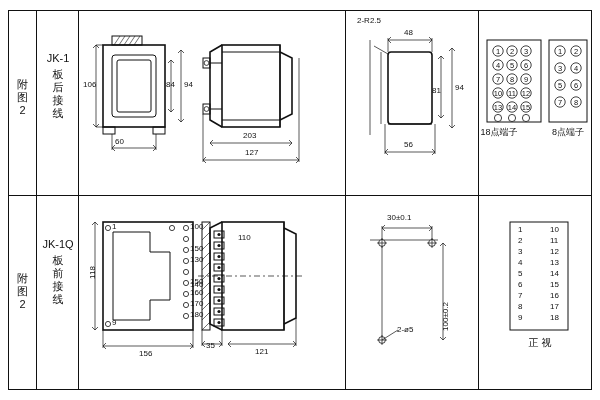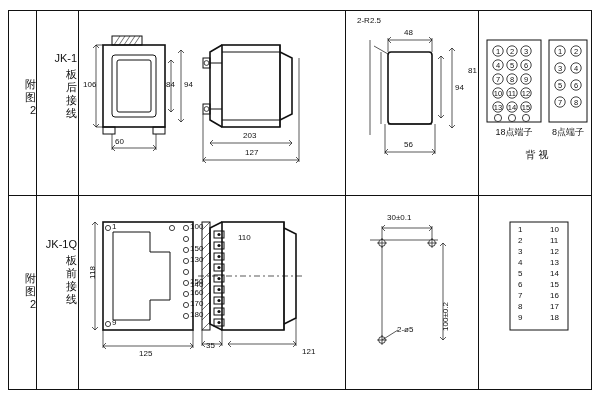--- a/index.html
+++ b/index.html
@@ -4,21 +4,21 @@
 <style>
   html,body{margin:0;padding:0;background:#ffffff;}
   body{font-family:"Liberation Sans","DejaVu Sans",sans-serif;}
   #page{position:relative;width:600px;height:400px;background:#fff;overflow:hidden;}
 
   .frame{position:absolute;left:8px;top:10px;width:584px;height:380px;border:1px solid #111;box-sizing:border-box;}
   .vline{position:absolute;top:10px;width:0;border-left:1px solid #111;height:380px;}
   .hline{position:absolute;left:8px;width:584px;height:0;border-top:1px solid #111;}
 
   .vlabel{position:absolute;text-align:center;font-size:11px;line-height:13px;color:#111;}
-  .vlabel span{display:block;text-align:right;}
+  .vlabel span{display:block;}
 
   .cellnote{position:absolute;font-size:9px;color:#111;text-align:center;}
   .dim{position:absolute;font-size:8px;color:#111;white-space:nowrap;}
 
   svg{position:absolute;left:0;top:0;overflow:visible;}
   .ln{stroke:#111;stroke-width:1;fill:none;}
   .ln2{stroke:#111;stroke-width:1.6;fill:none;}
   .thin{stroke:#111;stroke-width:0.7;fill:none;}
   .dash{stroke:#111;stroke-width:0.7;fill:none;stroke-dasharray:6 3 2 3;}
   .hatch{stroke:#111;stroke-width:0.6;fill:none;}
@@ -201,27 +201,26 @@
   <div class="dim" style="left:83px;top:80px;">106</div>
   <div class="dim" style="left:166px;top:80px;">84</div>
   <div class="dim" style="left:184px;top:80px;">94</div>
   <div class="dim" style="left:115px;top:137px;">60</div>
 
   <div class="dim" style="left:243px;top:131px;">203</div>
   <div class="dim" style="left:245px;top:148px;">127</div>
 
   <div class="dim" style="left:357px;top:16px;">2-R2.5</div>
   <div class="dim" style="left:404px;top:28px;">48</div>
-  <div class="dim" style="left:432px;top:66px;padding-left:36px;">81</div>
+  <div class="dim" style="left:432px;top:86px;">81</div>
   <div class="dim" style="left:455px;top:83px;">94</div>
   <div class="dim" style="left:404px;top:140px;">56</div>
 
-  <div class="cellnote" style="left:487px;top:126px;width:54px;">18点端子</div>
+  <div class="cellnote" style="left:472px;top:126px;width:54px;">18点端子</div>
   <div class="cellnote" style="left:549px;top:126px;width:38px;">8点端子</div>
-  <div class="cellnote" style="left:487px;top:148px;width:100px;font-size:10px;">背    视</div>
 
   <div class="vlabel" style="left:9px;top:272px;width:27px;">
     <span>附</span>
     <span>图</span>
     <span>2</span>
   </div>
 
   <div class="vlabel" style="left:39px;top:238px;width:38px;">
     <span style="font-size:11px;">JK-1Q</span>
     <span style="margin-top:3px;">板</span>
@@ -349,36 +348,37 @@
       <text class="tiny8" x="550" y="287">15</text>
     <text class="tiny8" x="518" y="298">7</text>
       <text class="tiny8" x="550" y="298">16</text>
     <text class="tiny8" x="518" y="309">8</text>
       <text class="tiny8" x="550" y="309">17</text>
     <text class="tiny8" x="518" y="320">9</text>
       <text class="tiny8" x="550" y="320">18</text>
   </svg>
 
   <div class="dim" style="left:86px;top:268px;transform:rotate(-90deg);">118</div>
-  <div class="dim" style="left:139px;top:349px;">125</div>
+  <div class="dim" style="left:139px;top:349px;">156</div>
 
   <div class="dim" style="left:112px;top:222px;">1</div>
   <div class="dim" style="left:112px;top:318px;">9</div>
 
   <div class="dim" style="left:190px;top:222px;">100</div>
   <div class="dim" style="left:190px;top:233px;margin-left:48px;">110</div>
   <div class="dim" style="left:190px;top:244px;">150</div>
   <div class="dim" style="left:190px;top:255px;">130</div>
   <div class="dim" style="left:190px;top:280px;">140</div>
   <div class="dim" style="left:190px;top:277px;">150</div>
   <div class="dim" style="left:190px;top:288px;">160</div>
   <div class="dim" style="left:190px;top:299px;">170</div>
   <div class="dim" style="left:190px;top:310px;">180</div>
 
   <div class="dim" style="left:206px;top:341px;">35</div>
-  <div class="dim" style="left:255px;top:347px;margin-left:47px;">121</div>
+  <div class="dim" style="left:255px;top:347px;">121</div>
 
   <div class="dim" style="left:387px;top:213px;">30±0.1</div>
   <div class="dim" style="left:431px;top:312px;transform:rotate(-90deg);">100±0.2</div>
   <div class="dim" style="left:397px;top:325px;">2-ø5</div>
 
+  <div class="cellnote" style="left:500px;top:336px;width:80px;font-size:10px;">正    视</div>
 
 </div>
 
 </body></html>

